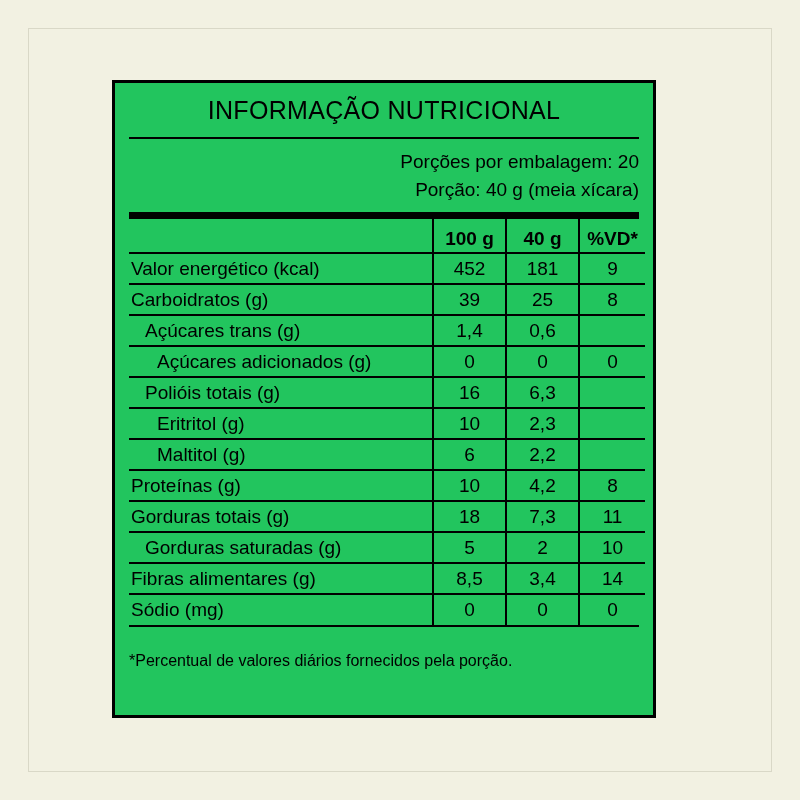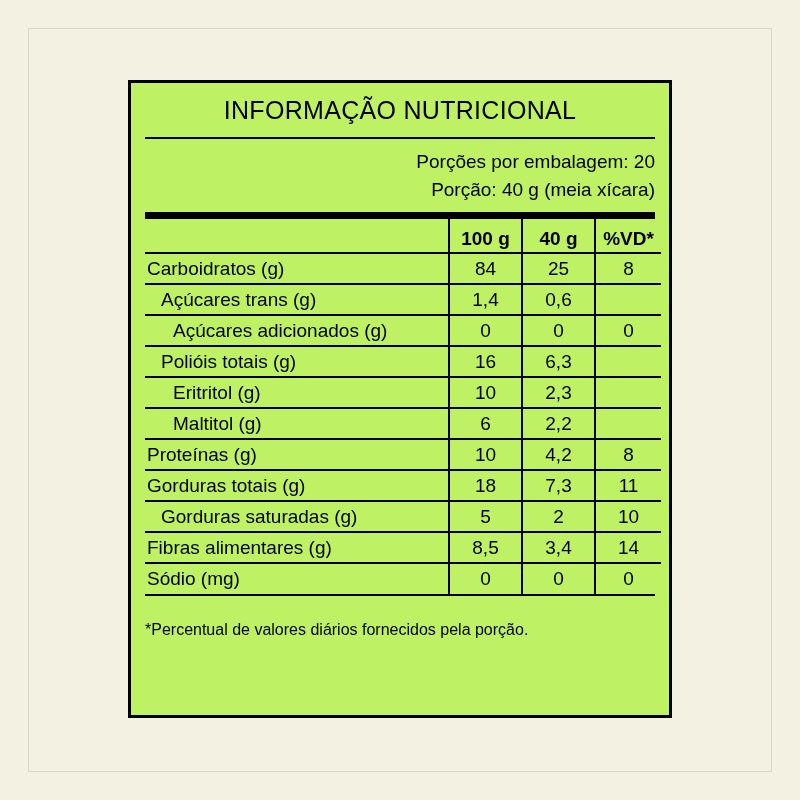--- a/index.html
+++ b/index.html
@@ -24,25 +24,25 @@
     position: absolute;
     left: 28px;
     top: 28px;
     width: 744px;
     height: 744px;
     border: 1px solid #d9d8c7;
     box-sizing: border-box;
   }
   .label-box {
     position: absolute;
-    left: 128px;
+    left: 112px;
     top: 80px;
     width: 544px;
     height: 638px;
-    background: #bef264;
+    background: #22c55e;
     border: 3px solid #000000;
     box-sizing: border-box;
     padding: 0;
   }
   .title {
     text-align: center;
     font-size: 25px;
     letter-spacing: 0.3px;
     color: #000;
     padding: 13px 0 12px 0;
@@ -154,22 +154,28 @@
       <thead>
         <tr>
           <th class="head-name"></th>
           <th class="num">100 g</th>
           <th class="num">40 g</th>
           <th class="num">%VD*</th>
         </tr>
       </thead>
       <tbody>
         <tr class="row">
+          <td class="name">Valor energético (kcal)</td>
+          <td class="num">452</td>
+          <td class="num">181</td>
+          <td class="num">9</td>
+        </tr>
+        <tr class="row">
           <td class="name">Carboidratos (g)</td>
-          <td class="num">84</td>
+          <td class="num">39</td>
           <td class="num">25</td>
           <td class="num">8</td>
         </tr>
         <tr class="row">
           <td class="name indent-1">Açúcares trans (g)</td>
           <td class="num">1,4</td>
           <td class="num">0,6</td>
           <td class="num"></td>
         </tr>
         <tr class="row">

